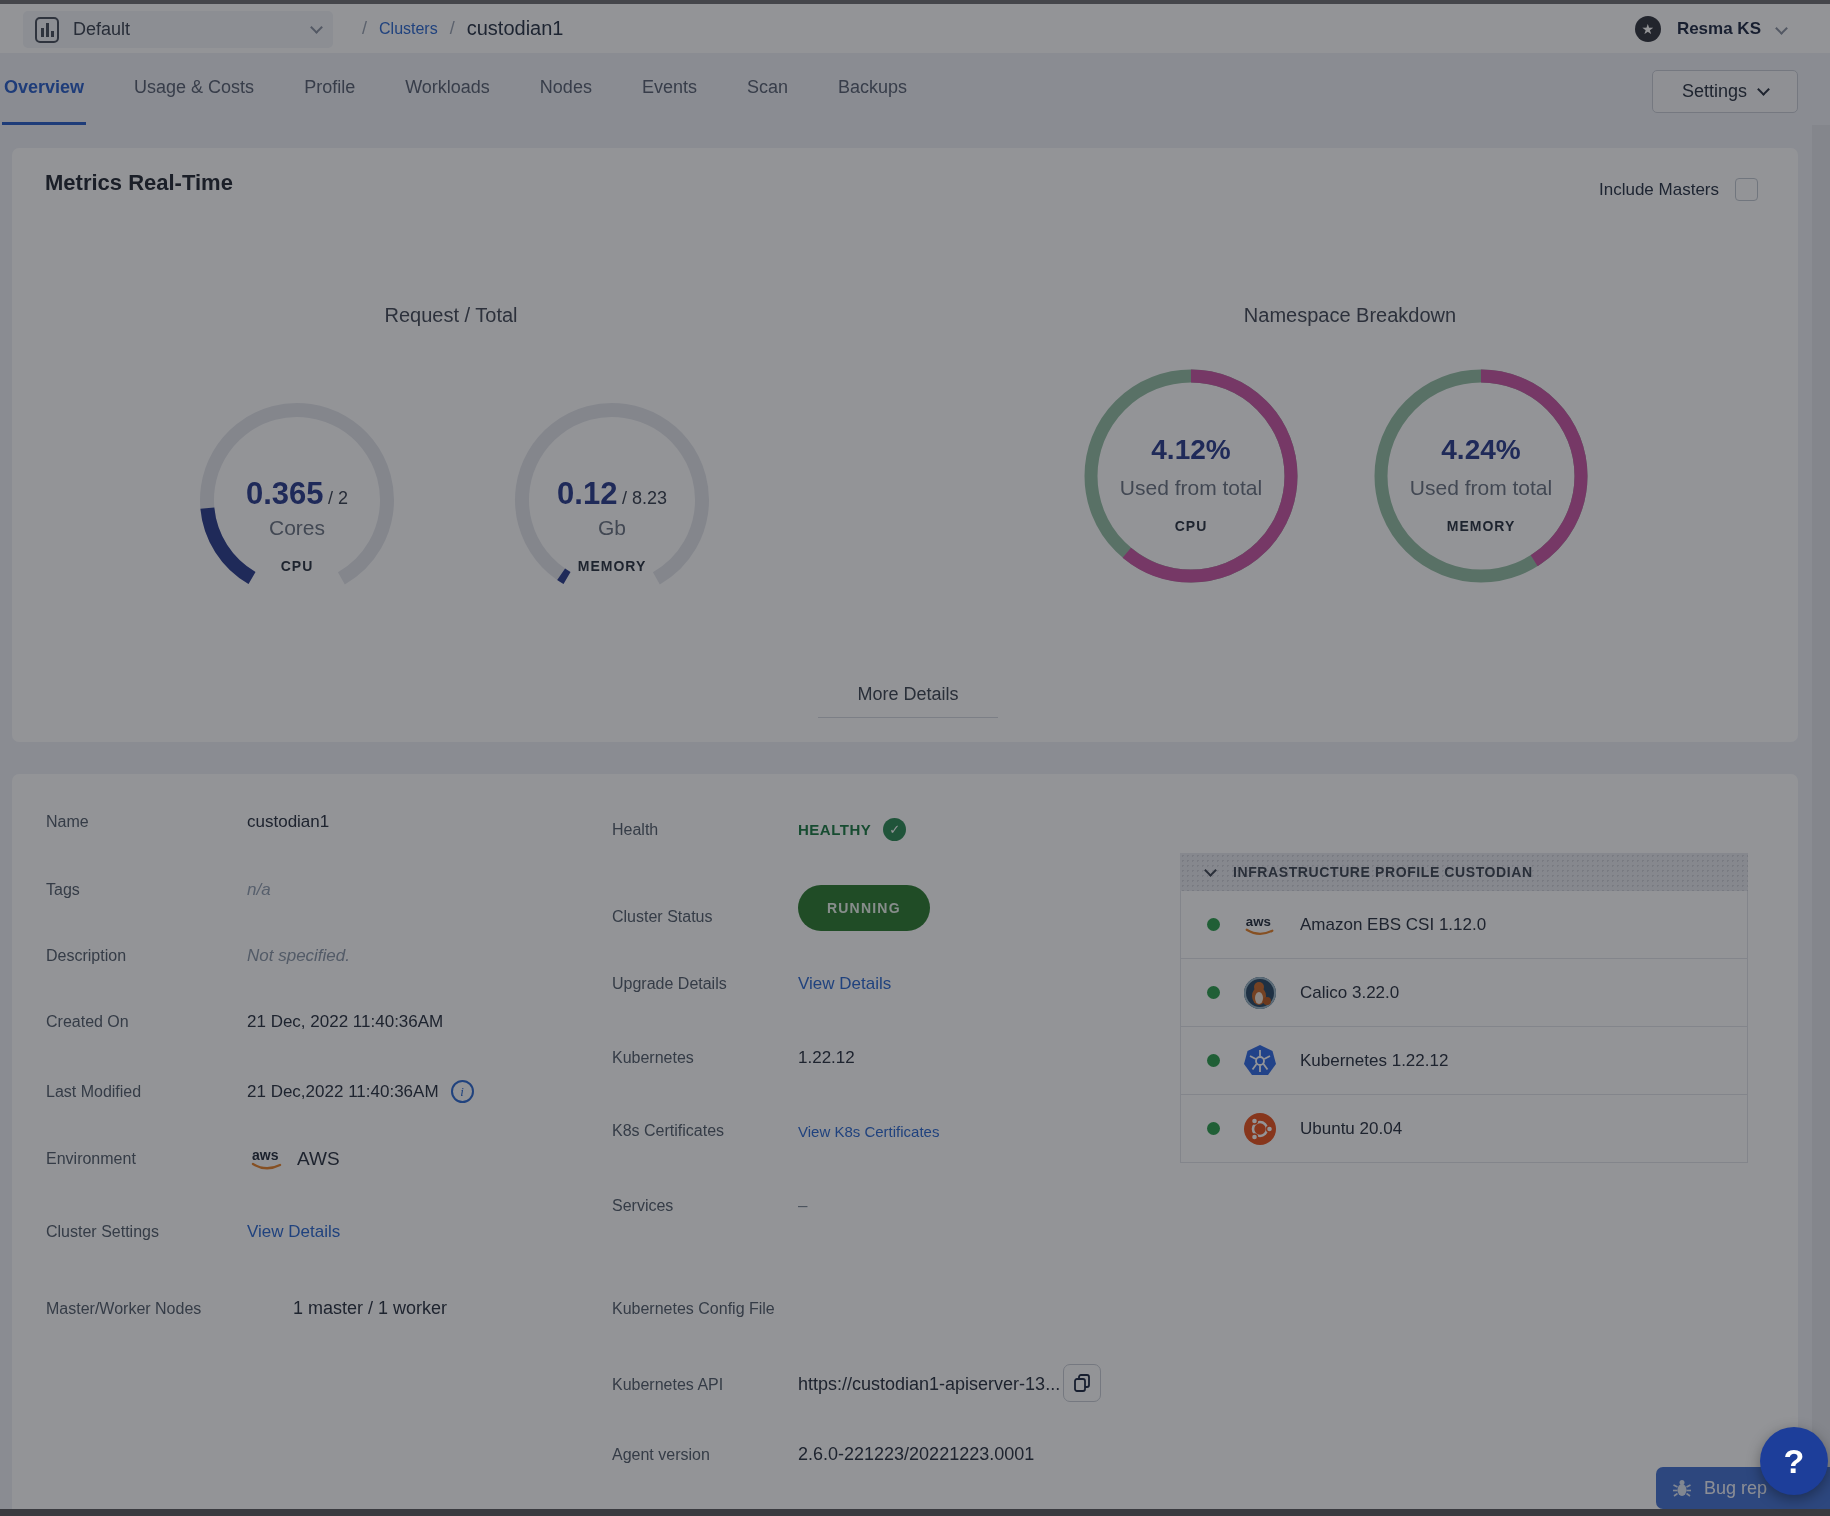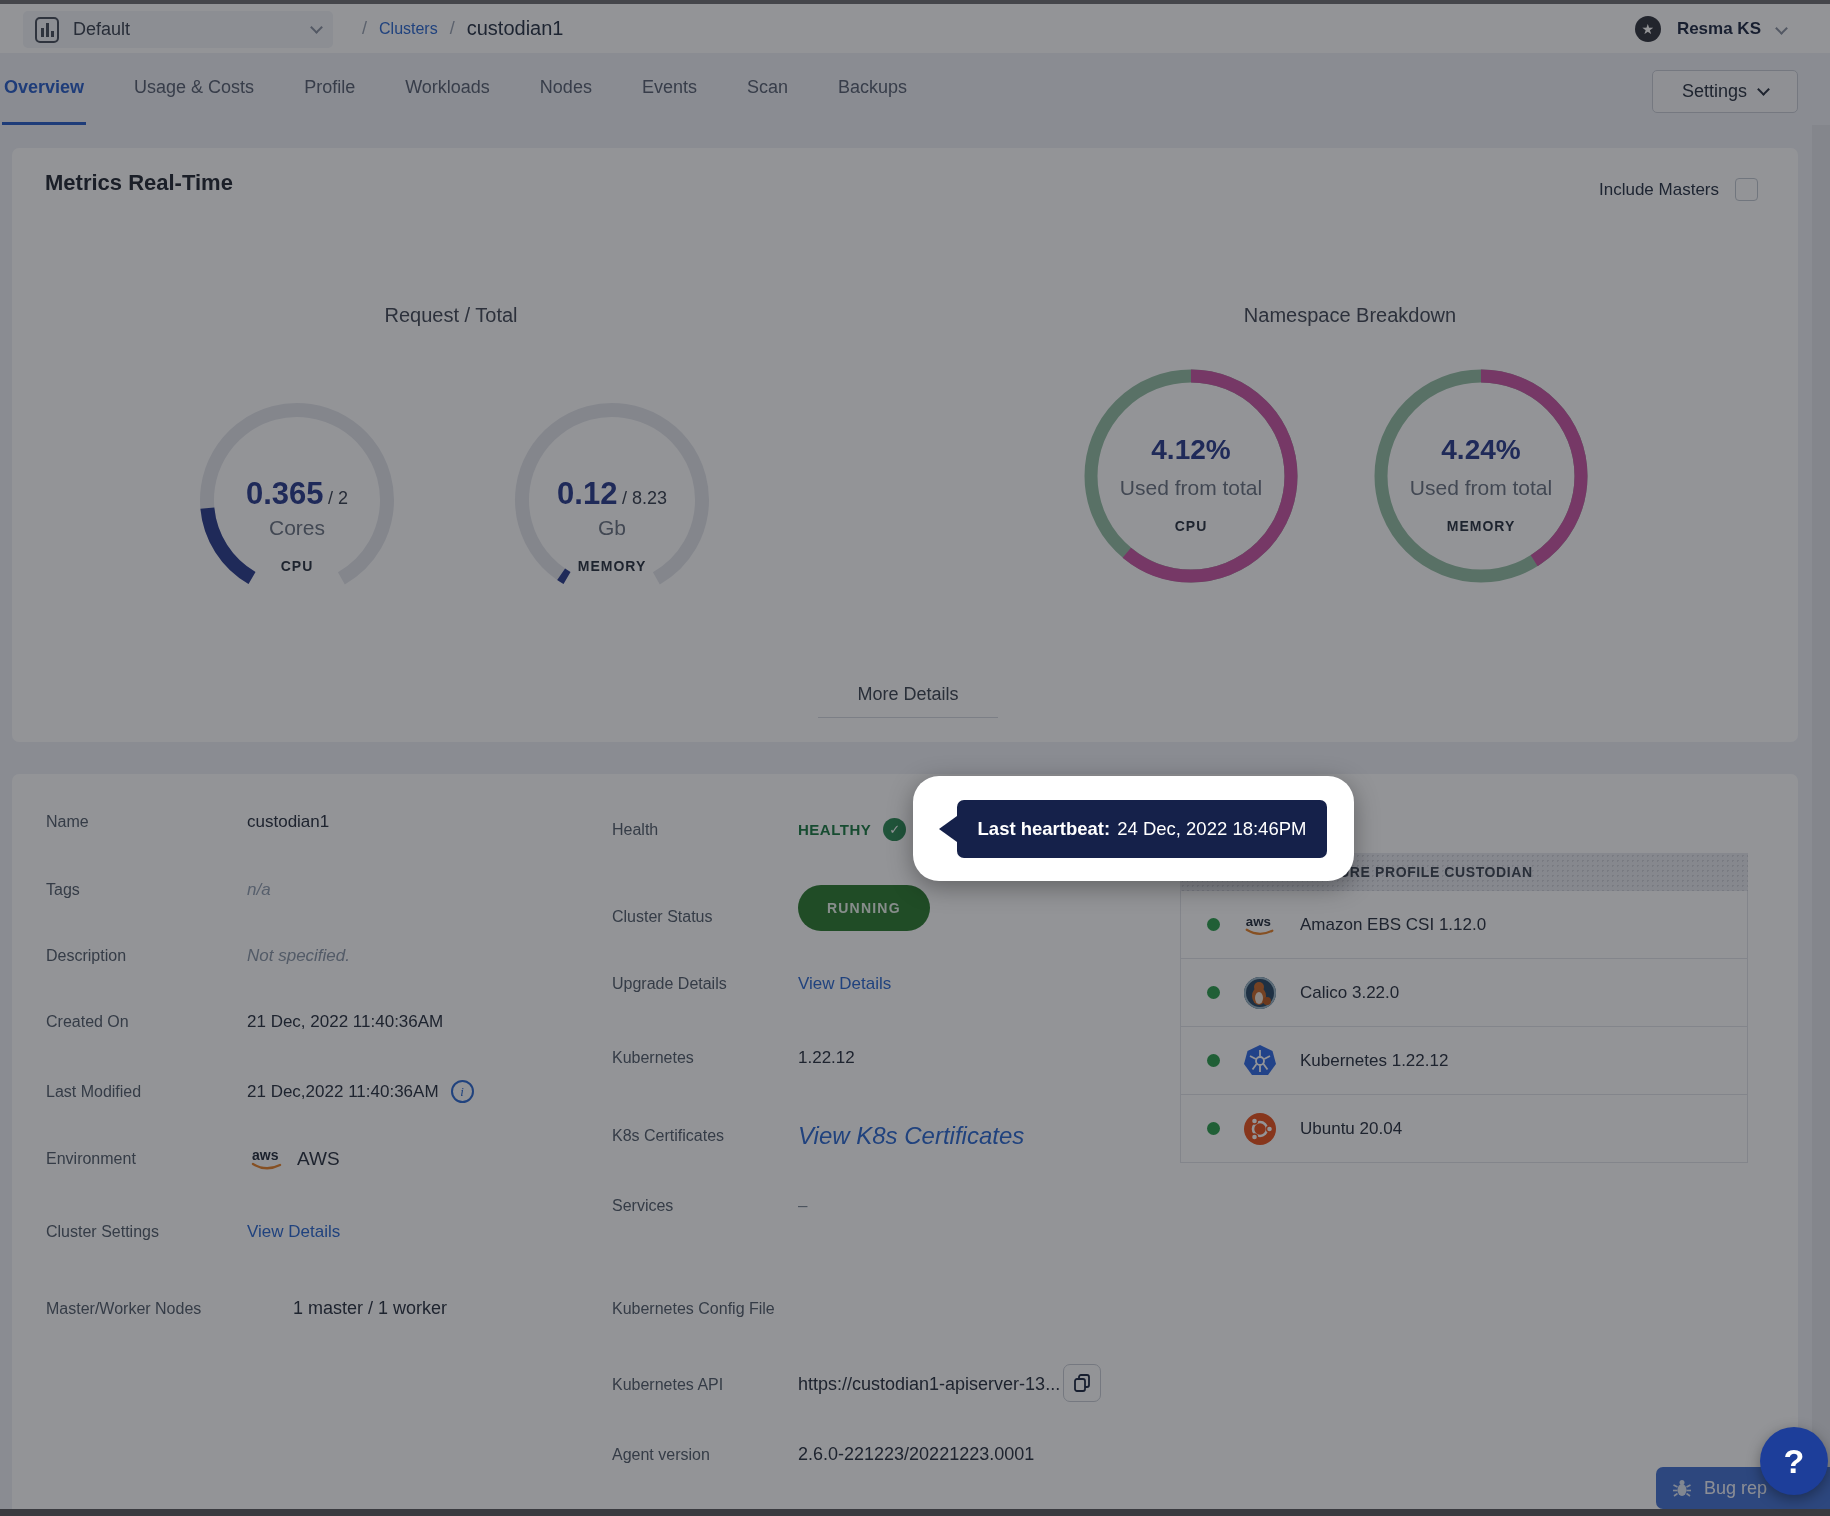--- a/index.html
+++ b/index.html
@@ -271,21 +271,21 @@
     <div class="drow" style="left:600px; top:200px;">
         <span class="dlabel" style="width:186px;">Upgrade Details</span>
         <span class="link">View Details</span>
       </div>
     <div class="drow" style="left:600px; top:274px;">
         <span class="dlabel" style="width:186px;">Kubernetes</span>
         <span class="dvalue">1.22.12</span>
       </div>
     <div class="drow" style="left:600px; top:348px;">
         <span class="dlabel" style="width:186px;">K8s Certificates</span>
-        <span class="link" style="font-size:24px;font-style:italic;">View K8s Certificates</span>
+        <span class="link" style="font-size:15px;">View K8s Certificates</span>
       </div>
     <div class="drow" style="left:600px; top:422px;">
         <span class="dlabel" style="width:186px;">Services</span>
         <span class="dvalue" style="color:#7c8796;">–</span>
       </div>
 
     <div class="drow" style="left:600px; top:512px;">
       <span class="dlabel" style="width:186px; margin-top:14px;">Kubernetes Config File</span>
     </div>
 
@@ -380,25 +380,18 @@
         <line x1="14.5" y1="9" x2="18.5" y2="7"></line>
           <line x1="14.5" y1="12.5" x2="19" y2="12.5"></line>
           <line x1="14.5" y1="15.5" x2="18" y2="18"></line>
       </g>
     </svg>
     <span>Bug rep</span>
   </div>
 
   <div class="overlay"></div>
 
-  <div class="tt-halo">
-    <div class="tt-arrow"></div>
-    <div class="tt-box">
-      <b>Last heartbeat:</b>
-      <span>24 Dec, 2022 18:46PM</span>
-    </div>
-  </div>
 
   <div class="help-btn">?</div>
 
   <div class="strip-top"></div>
   <div class="strip-bottom"></div>
 </div>
 
 </body></html>

